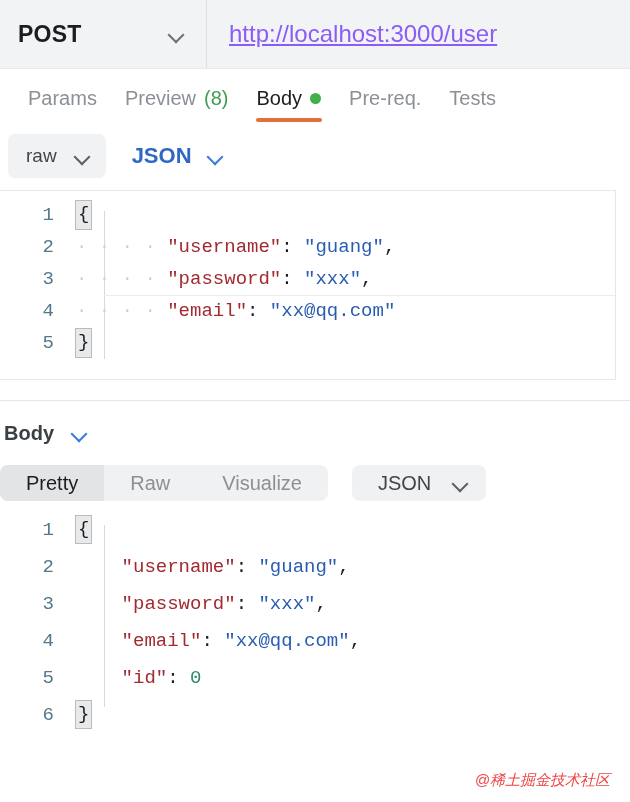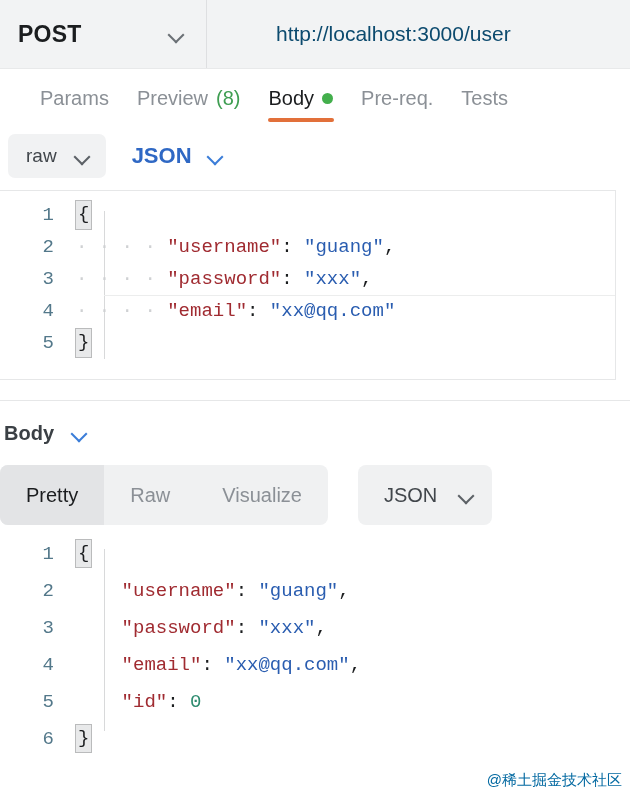--- a/index.html
+++ b/index.html
@@ -18,21 +18,20 @@
   }
 
   
   .url-bar {
     position: relative;
     display: flex;
     align-items: stretch;
     height: 68px;
     background: #f2f3f4;
     border-bottom: 1px solid #e8e9ea;
-    gap: 47px;
   }
   .method-select {
     width: 207px;
     display: flex;
     align-items: center;
     justify-content: space-between;
     padding: 0 22px 0 18px;
     box-sizing: border-box;
     border-right: 1px solid #dedfe1;
     cursor: pointer;
@@ -61,33 +60,34 @@
     transform: rotate(45deg);
   }
   .chev.blue::after { border-color: #3b7dd8; }
   .chev.gray::after { border-color: #5c6166; }
 
   .url-input {
     flex: 1;
     display: flex;
     align-items: center;
     padding-left: 22px;
-    font-size: 21px;
-    color: #0c4a6e;
+    font-size: 24px;
+    color: #8b5cf6;
     cursor: text;
     overflow: hidden;
     white-space: nowrap;
+    text-decoration: underline;
   }
 
   
   .req-tabs {
     display: flex;
     align-items: flex-end;
     height: 53px;
-    padding-left: 26px;
+    padding-left: 14px;
     background: #fff;
     box-sizing: border-box;
   }
   .req-tab {
     position: relative;
     display: flex;
     align-items: center;
     gap: 8px;
     padding: 0 14px 12px 14px;
     font-size: 20px;
@@ -237,23 +237,23 @@
   .res-head .lbl {
     font-size: 20px;
     font-weight: bold;
     color: #3b4045;
   }
 
   
   .res-tabbar {
     display: flex;
     align-items: stretch;
-    height: 60px;
+    height: 36px;
     padding-left: 0;
-    gap: 30px;
+    gap: 24px;
   }
   .res-tabgroup {
     display: flex;
     align-items: stretch;
     background: #f0f1f2;
     border-radius: 8px;
     overflow: hidden;
   }
   .res-tab {
     display: flex;
@@ -276,25 +276,26 @@
     border-radius: 8px;
     padding: 0 18px 0 26px;
     cursor: pointer;
     white-space: nowrap;
   }
   .res-format .lbl { font-size: 20px; color: #41464b; }
 
   
   .watermark {
     position: absolute;
-    right: 8px;
+    right: 20px;
     bottom: 12px;
     font-size: 15px;
-    color: #0369a1;
+    color: #ef4444;
     user-select: none;
+    font-style: italic;
   }
 </style>
 </head>
 <body>
 
 <div class="url-bar">
   <div class="method-select">
     <span class="method-label">POST</span>
     <span class="chev"></span>
   </div>

